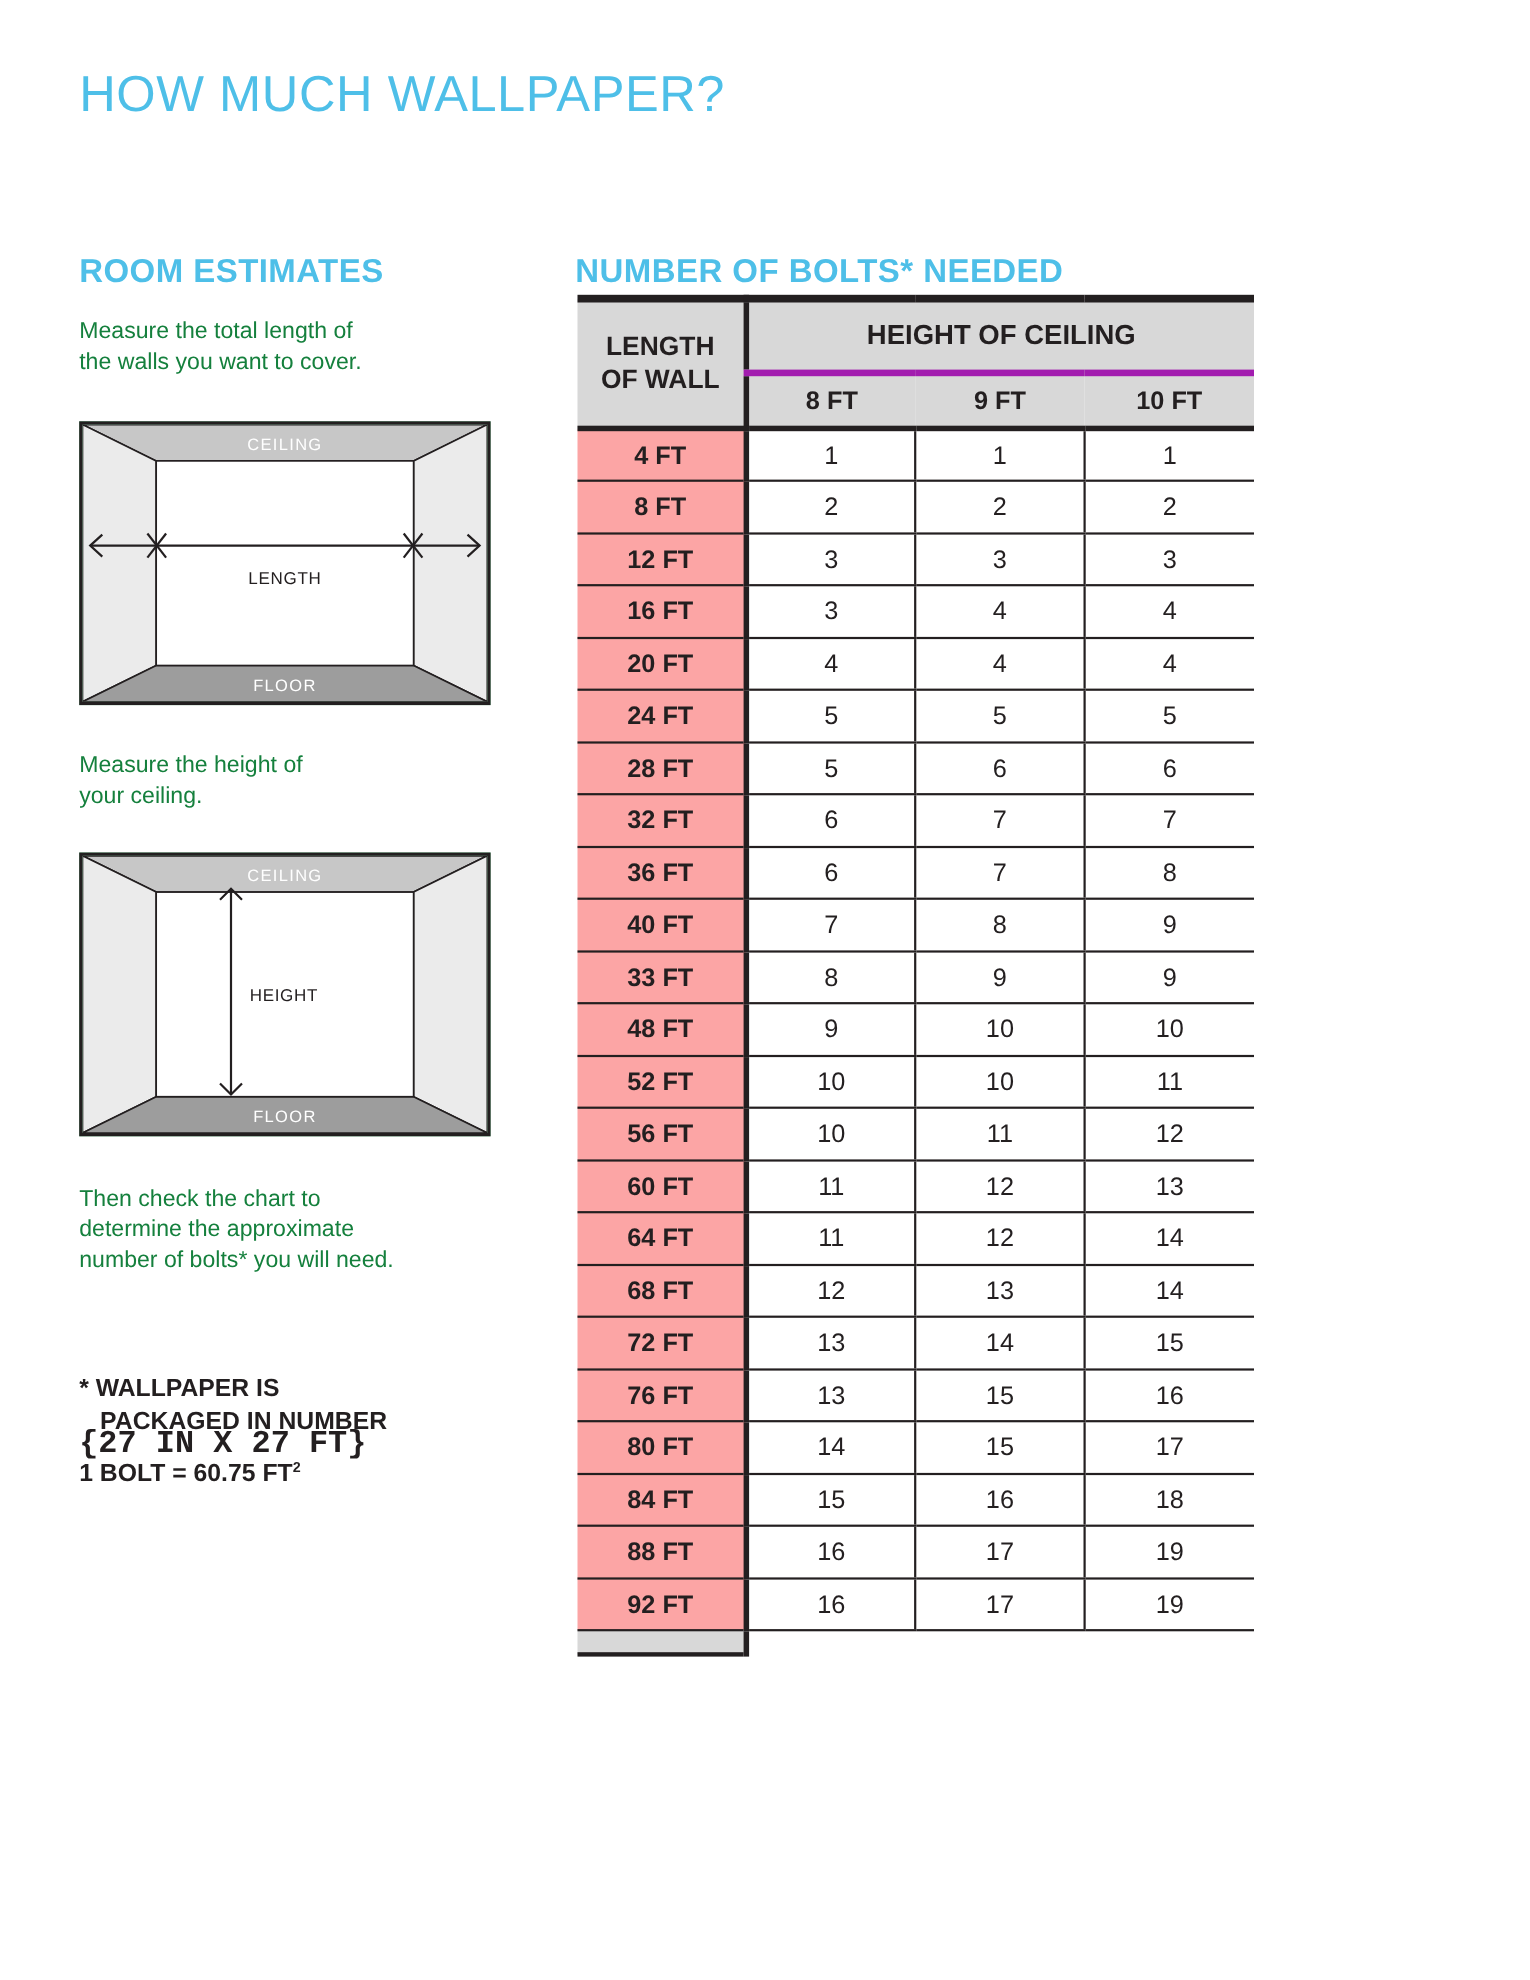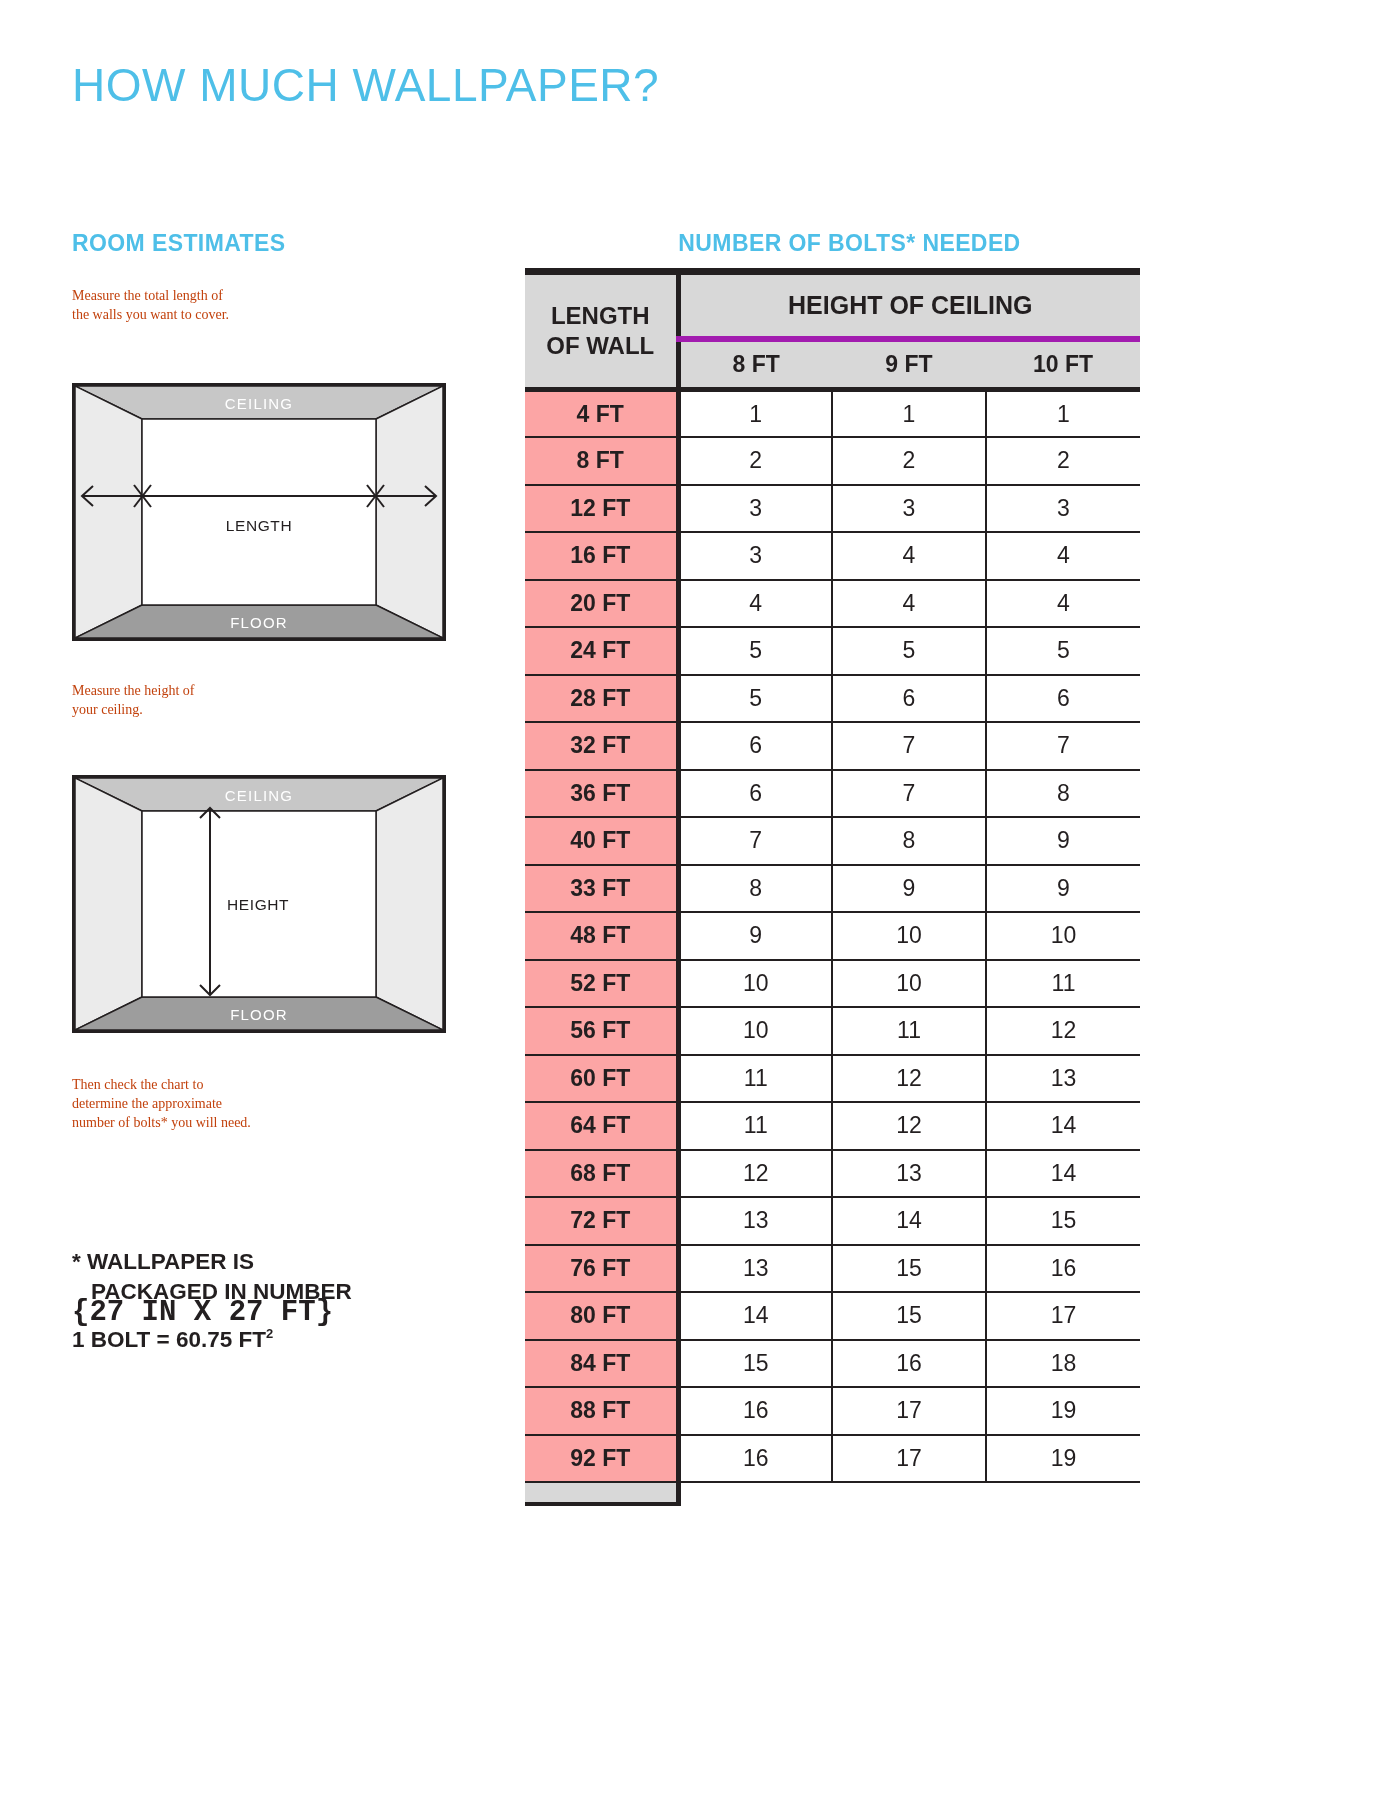--- a/index.html
+++ b/index.html
@@ -6,27 +6,27 @@
   html,body { background:#ffffff; }
   .page {
     position:relative; width:1391px; height:1800px; background:#ffffff;
     font-family:"Liberation Sans", sans-serif; color:#231F20; overflow:hidden;
   }
   .title {
     position:absolute; left:72px; top:58px;
     font-size:46px; font-weight:normal; color:#4EBFE8; letter-spacing:0.5px;
   }
   .section-heading {
-    position:absolute; font-size:23px; font-weight:bold; color:#4EBFE8; letter-spacing:0.4px;
+    position:absolute; font-size:30px; font-weight:bold; color:#4EBFE8; letter-spacing:0.4px;
   }
   .room-heading { left:72px; top:230px; }
-  .table-heading { left:542px; top:230px; width:615px; text-align:center; }
+  .table-heading { left:523px; top:230px; width:615px; }
   .step {
     position:absolute; left:72px; width:420px;
-    font-size:14px; line-height:1.34; white-space:pre-line; color:#c2410c;font-family:Liberation Serif, serif;
+    font-size:21px; line-height:1.34; white-space:pre-line; color:#15803d;
   }
   .step1 { top:287px; }
   .step2 { top:682px; }
   .step3 { top:1076px; }
   .diagram {
     position:absolute; left:72px; width:374px; height:258px;
     border:3px solid #231F20; background:#86efac;
   }
   .diagram1 { top:383px; }
   .diagram2 { top:775px; }

